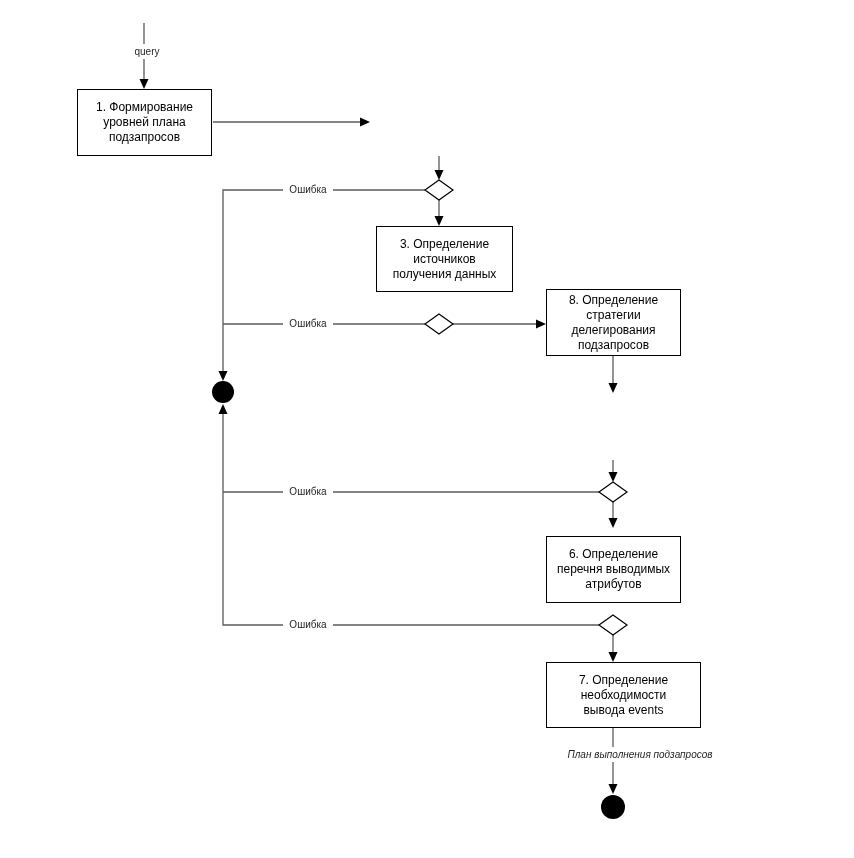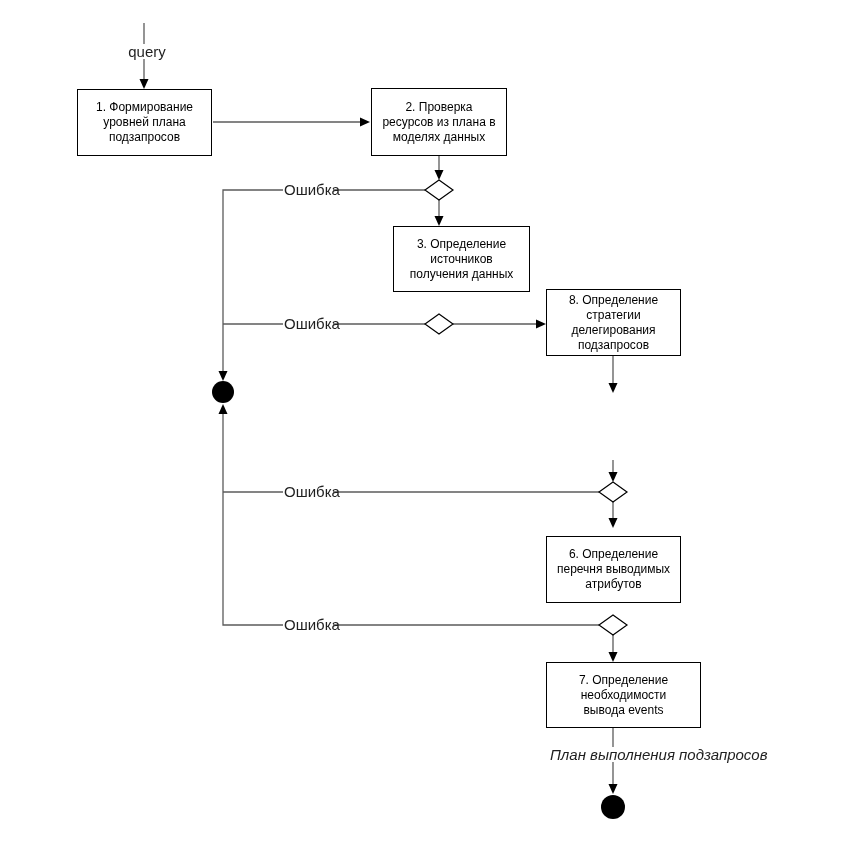--- a/index.html
+++ b/index.html
@@ -7,21 +7,21 @@
     position:relative;width:854px;height:858px;background:#ffffff;overflow:hidden;
     font-family:"Liberation Sans",sans-serif;color:#1f1f1f;
   }
   .layer{position:absolute;left:0;top:0;}
   .node-box{
     position:absolute;box-sizing:border-box;border:1.3px solid #000000;background:#ffffff;
     display:flex;align-items:center;justify-content:center;text-align:center;
     font-size:12px;line-height:15px;white-space:pre-line;color:#000000;
   }
   .edge-label{
-    position:absolute;background:#ffffff;font-size:15px;line-height:15px;
+    position:absolute;background:#ffffff;font-size:10px;line-height:15px;
     text-align:center;color:#1f1f1f;padding:0 1px;white-space:nowrap;
   }
 </style>
 </head>
 <body>
 
 <div class="canvas">
 
   <svg class="layer" width="854" height="858" viewBox="0 0 854 858">
     <g stroke="#5b5b5b" stroke-width="1.3" fill="none">
@@ -77,24 +77,21 @@
       <polygon points="613,615 627,625 613,635 599,625"></polygon>
     </g>
 
     <circle cx="223" cy="392" r="11" fill="#000000"></circle>
     <circle cx="613" cy="807" r="12" fill="#000000"></circle>
   </svg>
 
   <div class="node-box" style="left:77px;top:89px;width:135px;height:67px;">1. Формирование
 уровней плана
 подзапросов</div>
-  <div class="node-box" style="left:371px;top:88px;width:136px;height:68px;">2. Проверка
-ресурсов из плана в
-моделях данных</div>
-  <div class="node-box" style="left:393px;top:226px;width:137px;height:66px;">3. Определение
+  <div class="node-box" style="left:376px;top:226px;width:137px;height:66px;">3. Определение
 источников
 получения данных</div>
   <div class="node-box" style="left:546px;top:289px;width:135px;height:67px;">8. Определение
 стратегии
 делегирования
 подзапросов</div>
   <div class="node-box" style="left:546px;top:528px;width:135px;height:67px;margin-top:8px;">6. Определение
 перечня выводимых
 атрибутов</div>
   <div class="node-box" style="left:546px;top:662px;width:155px;height:66px;">7. Определение

